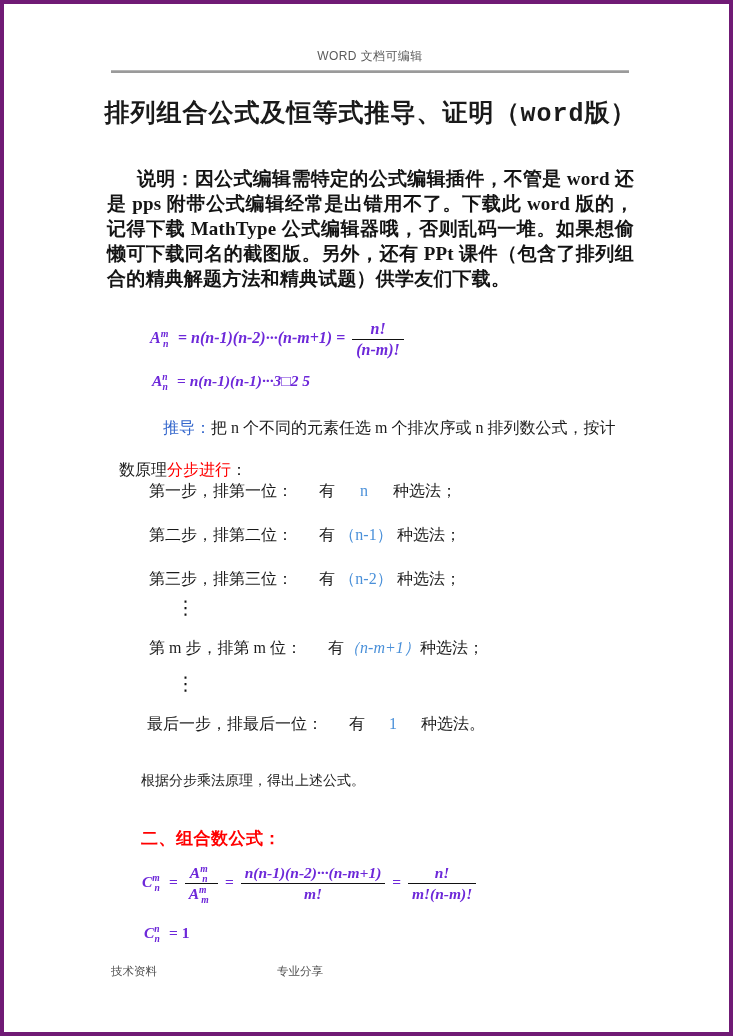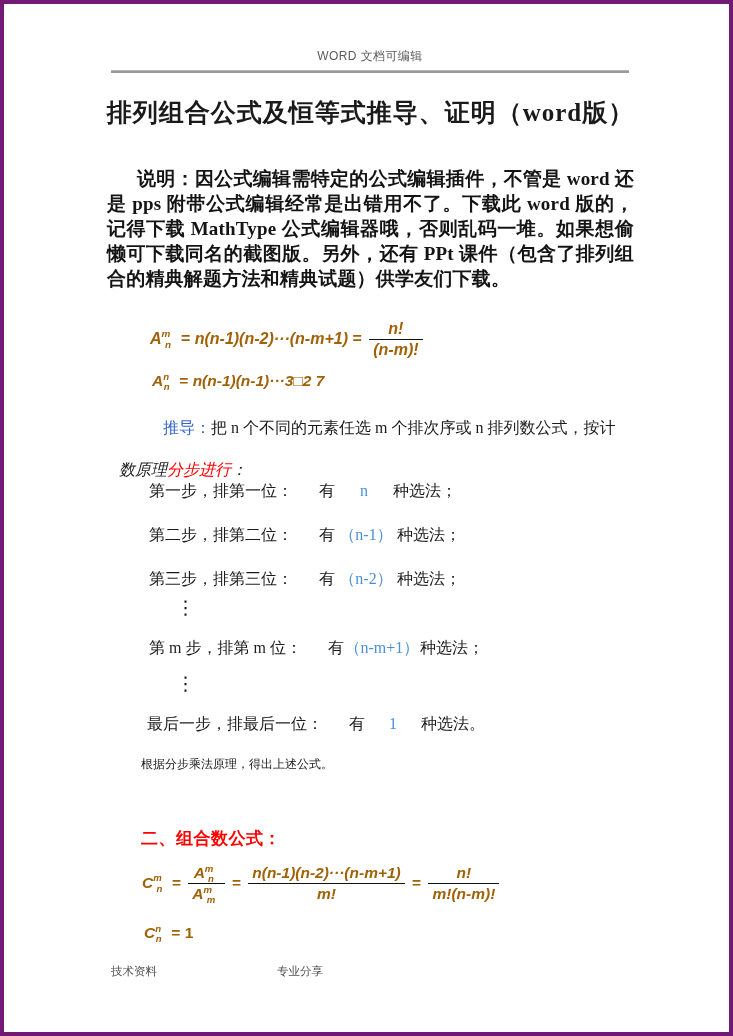--- a/index.html
+++ b/index.html
@@ -49,21 +49,21 @@
     border-top: 1px solid #b5b5b5;
   }
 
   
   .doc-title {
     position: absolute;
     left: 60px;
     top: 92px;
     width: 613px;
     text-align: center;
-    font-family: Liberation Serif, serif;
+    font-family: Liberation Mono, monospace;
     font-size: 25px;
     font-weight: bold;
     color: #1a1a1a;
     letter-spacing: 1px;
   }
 
   
   .note {
     position: absolute;
     left: 103px;
@@ -87,22 +87,22 @@
     font-weight: bold;
     color: #ff0000;
     letter-spacing: 0.5px;
   }
   #sec1 { left: 137px; top: 268px; }
   #sec2 { left: 137px; top: 823px; }
 
   
   .formula {
     position: absolute;
-    font-family: Liberation Sans, sans-serif;
-    color: #a16207;
+    font-family: Liberation Serif, serif;
+    color: #6d28d9;
     font-weight: bold;
     font-style: italic;
     white-space: nowrap;
   }
   .formula .up {
     font-style: italic;
   }
   .sup, .sub {
     font-size: 0.62em;
     font-style: italic;
@@ -143,21 +143,20 @@
     font-family: "Liberation Serif", serif;
     font-size: 16px;
     color: #1a1a1a;
     line-height: 42px;
     text-indent: 22px;
   }
   .derive .l2 {
     display: block;
     margin-left: -22px;
     text-indent: 0;
-    font-style: italic;
   }
   .blue { color: #3366cc; }
   .red  { color: #ff0000; }
 
   
   .step {
     position: absolute;
     left: 145px;
     font-family: "Liberation Serif", serif;
     font-size: 16px;
@@ -175,40 +174,40 @@
 
   #s1 { top: 477px; }
   #s2 { top: 521px; }
   #s3 { top: 565px; }
   #sm { top: 634px; }
   #slast { top: 710px; left: 143px; }
 
   #s1 .val { width: 58px; }
   #s2 .val { width: 62px; }
   #s3 .val { width: 62px; }
-  #sm .val { width: 76px; }
+  #sm .val { width: 76px; font-style: italic; }
   #slast .val { width: 56px; }
 
   .dots {
     position: absolute;
     left: 172px;
     font-family: "Liberation Serif", serif;
     font-size: 19px;
     color: #111;
     letter-spacing: 0;
   }
   #d1 { top: 592px; }
   #d2 { top: 668px; }
 
   .conclusion {
     position: absolute;
     left: 137px;
-    top: 752px;
-    font-family: "Liberation Serif", serif;
-    font-size: 12px;
+    top: 768px;
+    font-family: "Liberation Serif", serif;
+    font-size: 14px;
     color: #1a1a1a;
   }
 
   
   .footer {
     position: absolute;
     left: 107px;
     top: 960px;
     width: 518px;
     font-family: "Liberation Sans", sans-serif;
@@ -241,21 +240,21 @@
       <span class="op">=</span>
       <span class="frac">
         <span class="num">n!</span>
         <span class="den">(n-m)!</span>
       </span>
     </div>
 
     <div class="formula" id="f2">
       <span>A</span><span class="sup">n</span><span class="sub">n</span>
       <span class="op">=</span>
-      <span>n(n-1)(n-1)···3□2  7</span>
+      <span>n(n-1)(n-1)···3□2  5</span>
     </div>
 
     <div class="derive">
       <span class="blue">推导：</span><span>把 n 个不同的元素任选 m 个排次序或 n 排列数公式，按计</span>
       <span class="l2"><span>数原理</span><span class="red">分步进行</span><span>：</span></span>
     </div>
 
     <div class="step" id="s1">
       <span class="lbl">第一步，排第一位：</span><span class="you">有</span><span class="val">n</span><span class="suffix">种选法；</span>
     </div>

